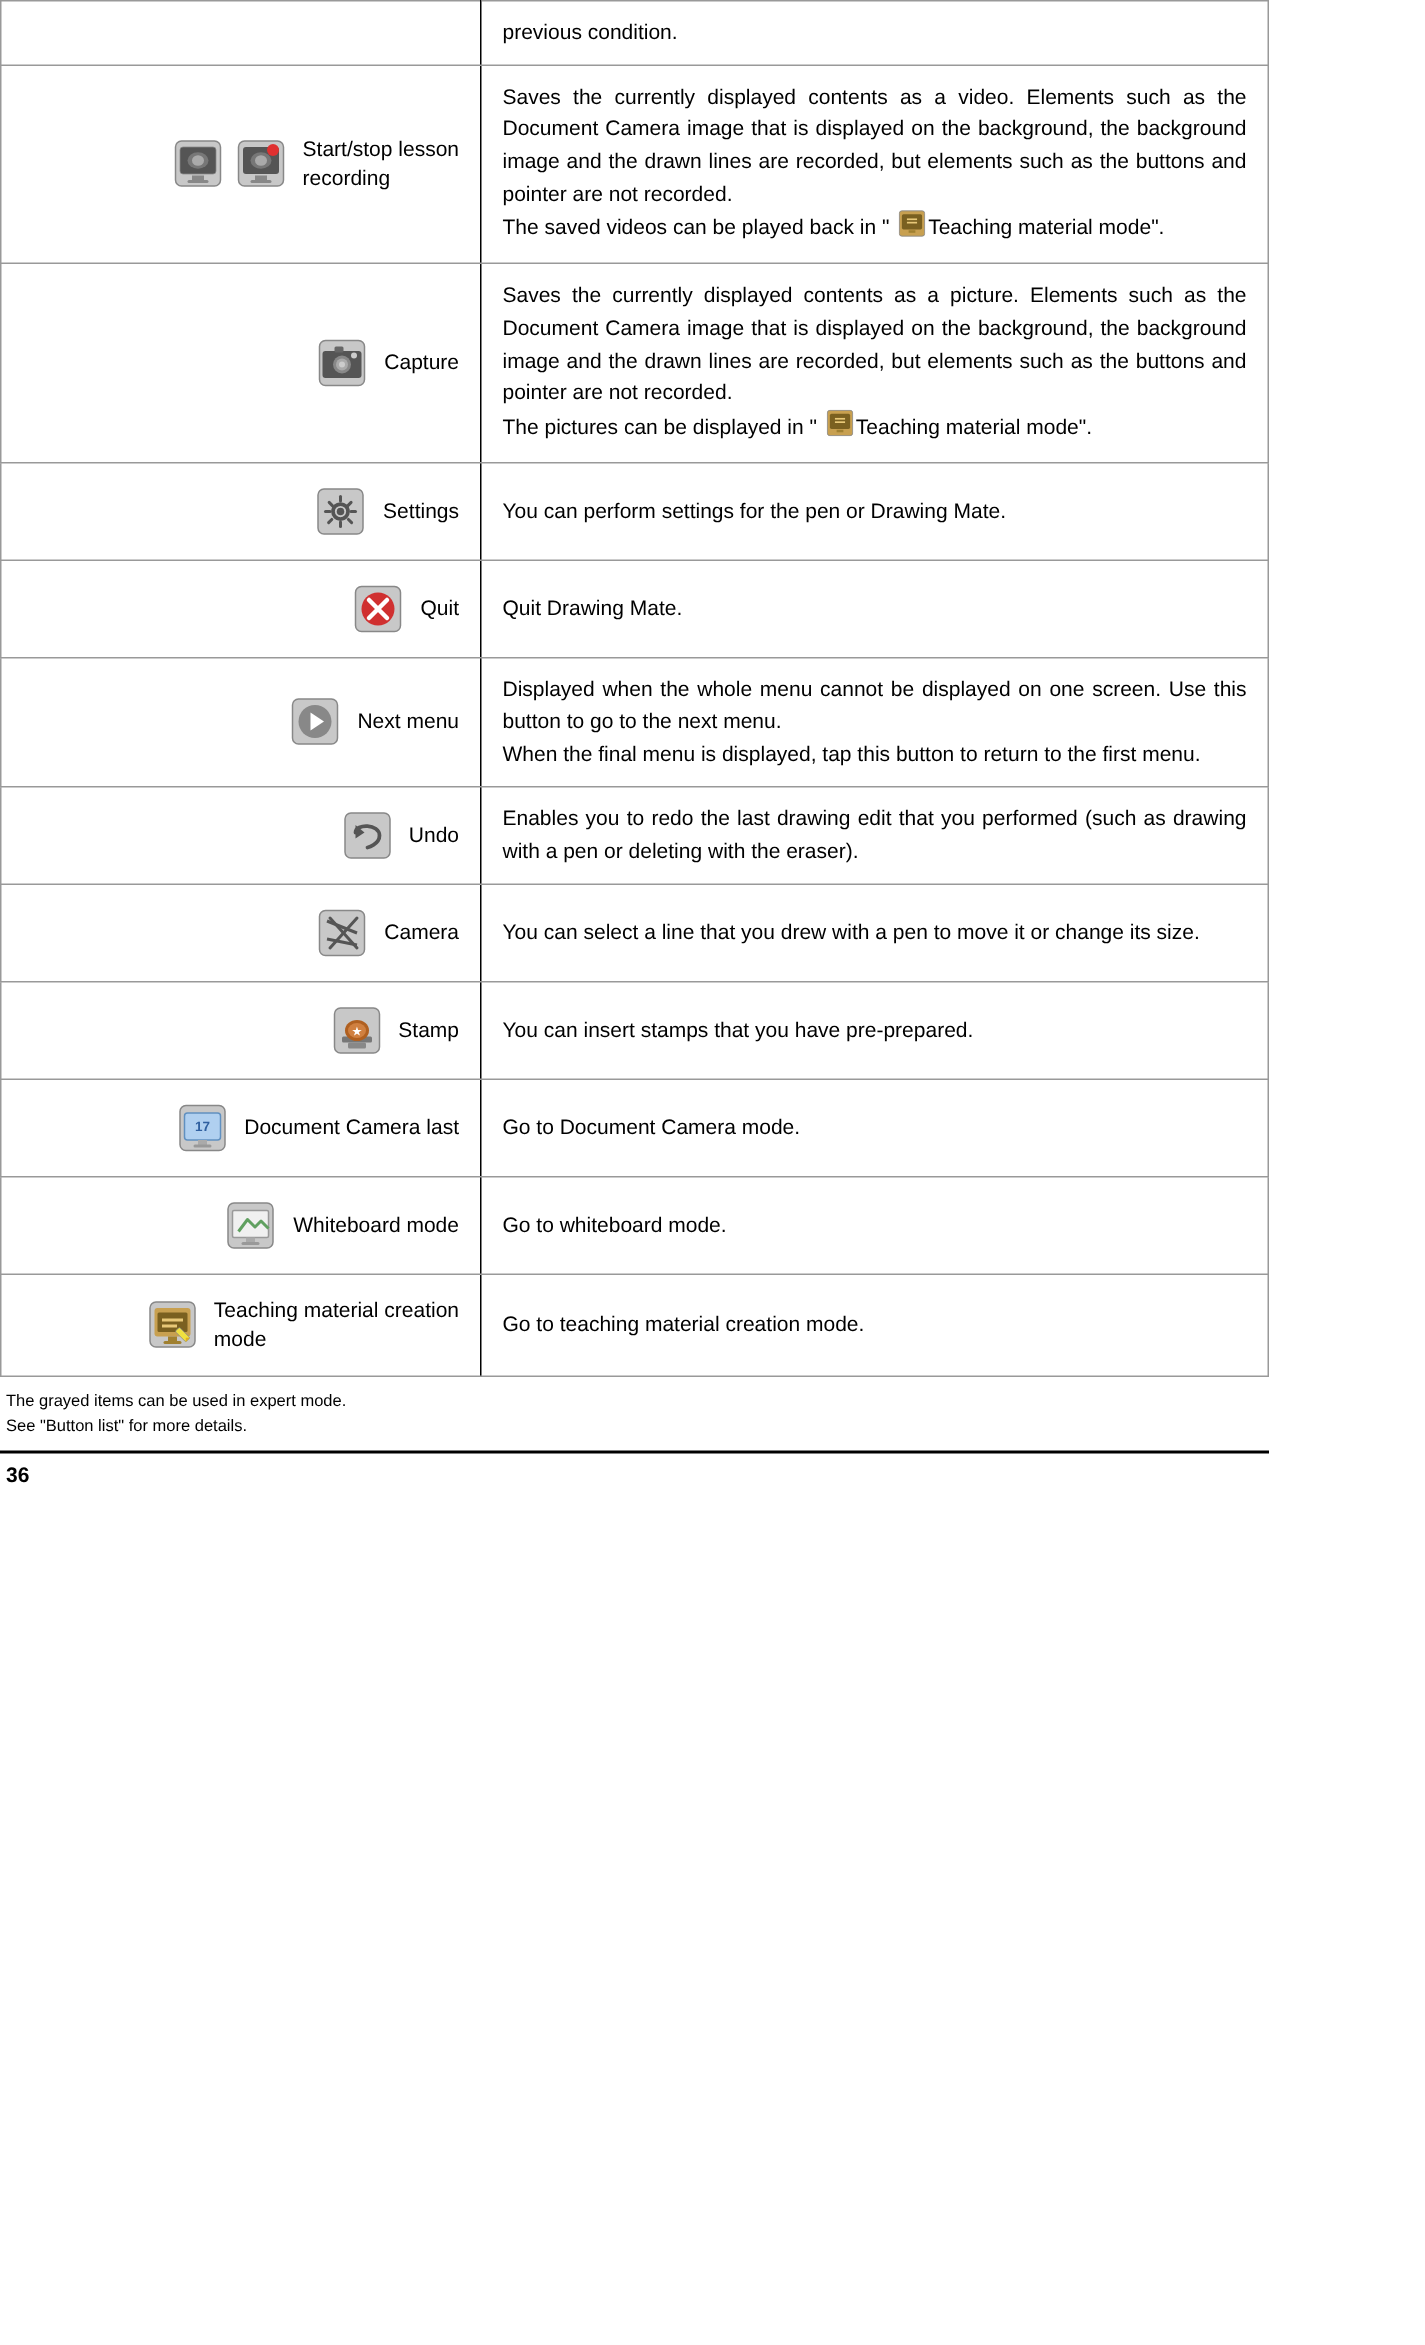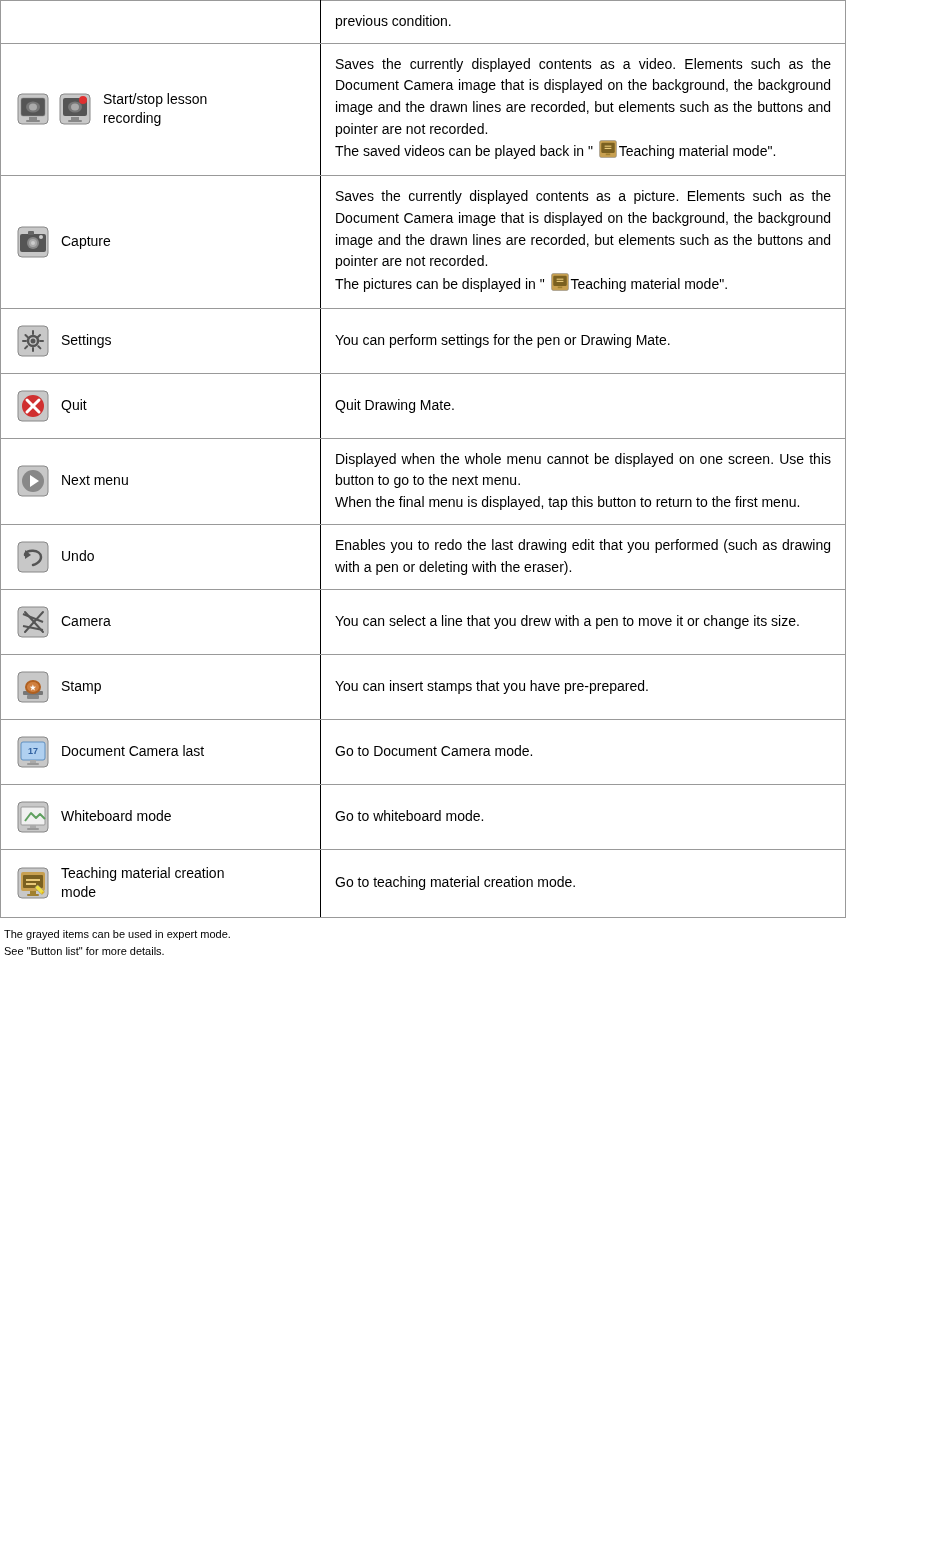--- a/index.html
+++ b/index.html
@@ -38,20 +38,21 @@
     td.right-cell {
       text-align: justify;
       line-height: 1.55;
       vertical-align: middle;
     }
     .item-container {
       display: flex;
       align-items: center;
       gap: 10px;
       padding: 4px 0;
+      justify-content: flex-end;
     }
     .item-icons {
       display: flex;
       gap: 6px;
       align-items: center;
     }
     .icon-box {
       width: 36px;
       height: 36px;
       display: inline-flex;
@@ -364,13 +365,16 @@
       </td>
     </tr>
   </tbody>
     </table>
 
   <div class="footer-text">
     <div>The grayed items can be used in expert mode.</div>
     <div>See "Button list" for more details.</div>
   </div>
 
+  <div class="page-number">
+    <span>36</span>
+  </div>
 </div>
 
 </body></html>

